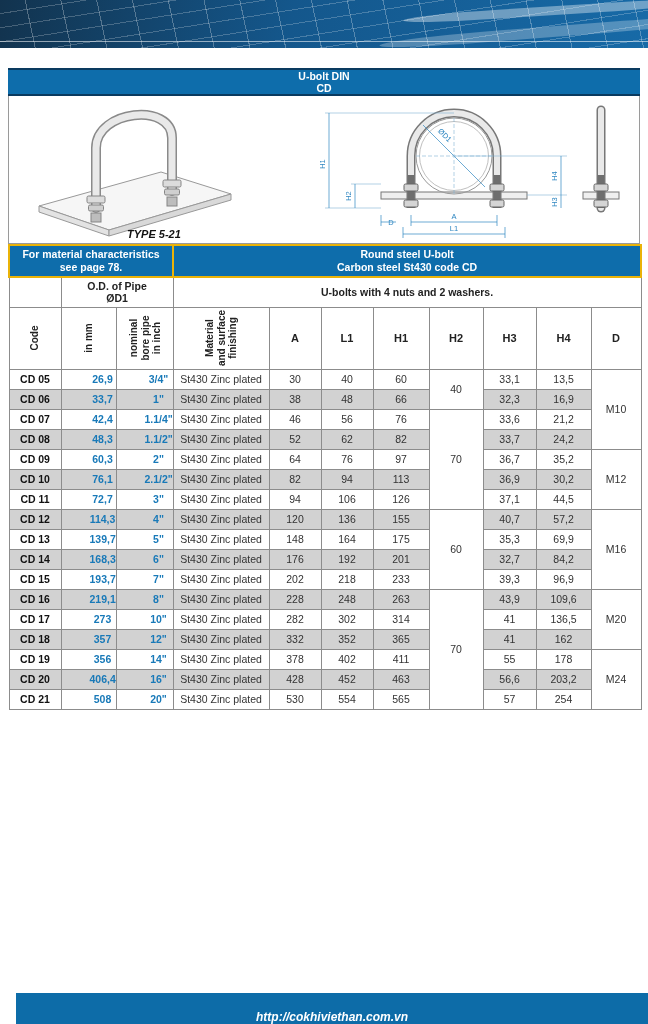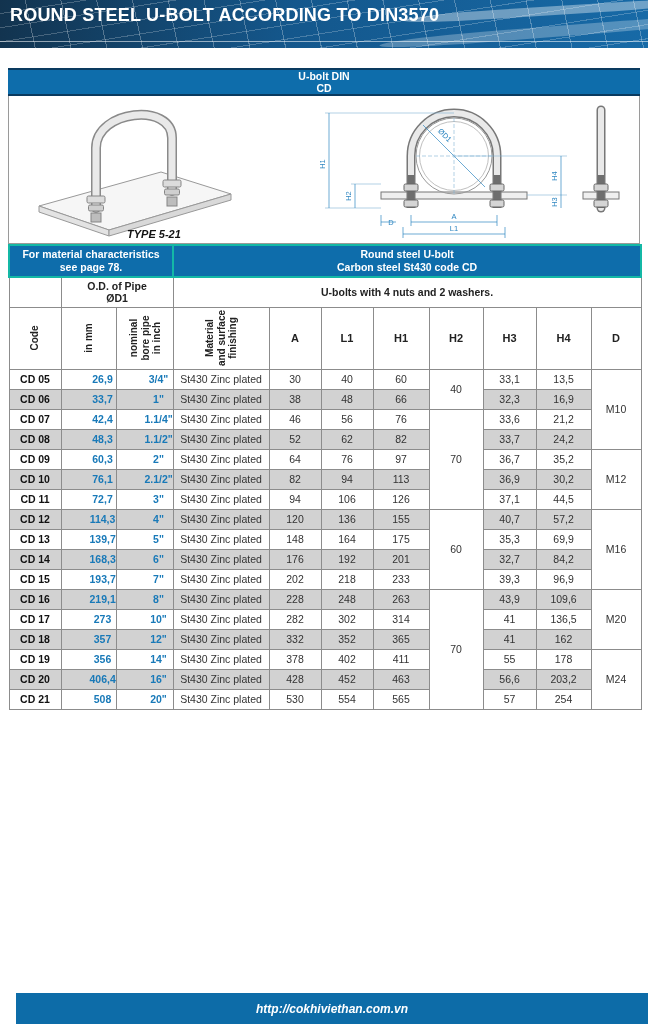--- a/index.html
+++ b/index.html
@@ -35,57 +35,56 @@
 
   
   .drawing-box { height:148px; border:1px solid #9a9a9a; border-top:none; position:relative; background:#fff; display:flex; }
   .drawing-box svg { display:block; }
 
   
   table { border-collapse:collapse; width:632px; table-layout:fixed; }
   td, th { border:1px solid #8c8c8c; text-align:center; vertical-align:middle; color:#222; font-size:10.5px; overflow:hidden; }
   .info-row td {
     background:#0e6dab; color:#fff; font-weight:bold; font-size:10.5px; line-height:1.25;
-    border:2px solid #14b8a6; height:32px; white-space:pre-line;
+    border:2px solid #eab308; height:32px; white-space:pre-line;
   }
   .hdr-a td { height:30px; font-weight:bold; font-size:10.5px; line-height:1.2; white-space:pre-line; background:#fff; }
   .hdr-b th { height:62px; background:#fff; font-weight:bold; font-size:11px; position:relative; }
   .rot > div {
     position:absolute; left:50%; top:50%;
     transform:translate(-50%,-50%) rotate(-90deg);
     white-space:pre-line; font-weight:bold; font-size:10px; line-height:1.15; text-align:center; width:58px;
   }
   tbody tr { height:20px; }
   tbody td { background:#fff; font-size:10.5px; color:#333; }
   tbody tr.shade td { background:#d2d2d2; }
   tbody td.merged { background:#fff !important; }
   tbody td.code { font-weight:bold; color:#111; }
   tbody td.blue { font-weight:bold; color:#1879b8;padding-left:28px; }
 
   
   .footer {
     position:absolute; left:0; right:0; bottom:0; height:31px; background:#0d6ca8;
-    color:#fff; display:flex; align-items:center; justify-content:center;
+    color:#fff; display:flex; align-items:flex-end; justify-content:center;
     font-style:italic; font-weight:bold; font-size:12px;margin-left:16px;
   }
 
   .dim { stroke:#2e86c1; stroke-width:.7; fill:none; }
   .dimtxt { fill:#2e86c1; font-size:7.5px; font-family:"Liberation Sans",sans-serif; }
   .ext { stroke:#7fb3d5; stroke-width:.6; fill:none; }
 </style>
 </head>
 <body>
 
 <div class="page">
 
   <div class="banner">
     <div class="swoosh1"></div>
     <div class="swoosh2"></div>
     <div class="banner-line"></div>
-    <h1>ROUND STEEL U-BOLT ACCORDING TO DIN3570</h1>
   </div>
 
   <div class="content">
 
     <div class="cd-bar">U-bolt DIN
 CD</div>
 
     <div class="drawing-box">
 
       <svg width="290" height="146" viewBox="0 0 290 146">

